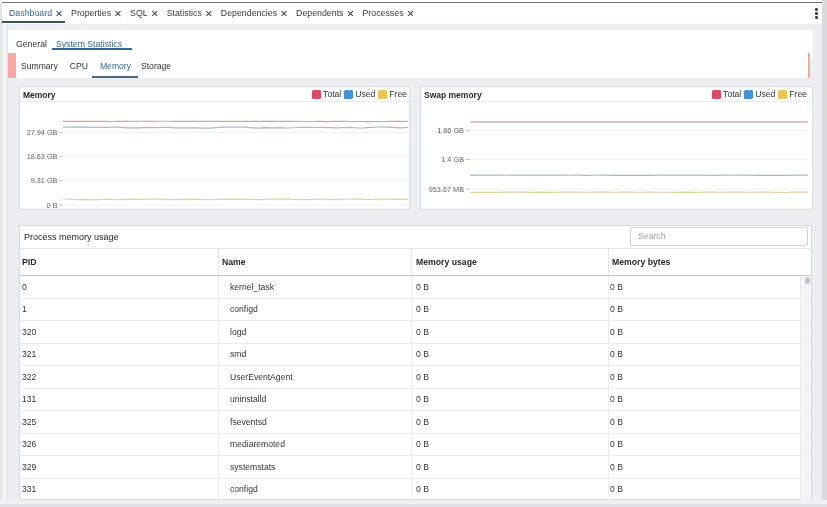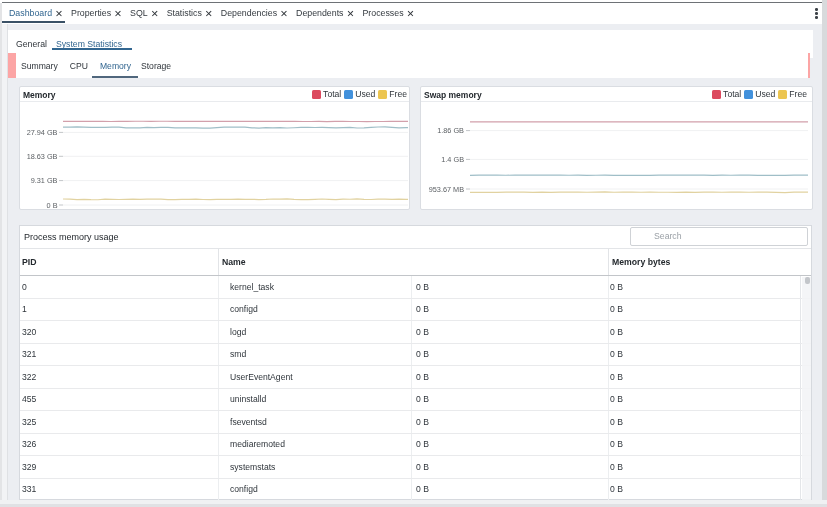--- a/index.html
+++ b/index.html
@@ -44,21 +44,21 @@
 .phead { position:absolute; left:0; top:0; right:0; height:15px; border-bottom:1px solid #e9ebee; }
 .ptitle { position:absolute; left:3px; top:3px; font-size:8.5px; font-weight:bold; color:#24292e; }
 .legend { position:absolute; right:2px; top:2px; display:flex; align-items:center; font-size:8.6px; color:#2f353b; }
 #pswap .legend { right:5px; }
 .lsq { width:9px; height:9px; border-radius:1.5px; margin-right:2px; }
 .legend .li { display:flex; align-items:center; margin-left:3px; }
 
 
 #ptable { left:19px; top:225px; width:793px; height:275px; background:#fff; border:1px solid #d6d9de; }
 #ptitle2 { position:absolute; left:4px; top:6px; font-size:9px; color:#24292e; }
-#search { position:absolute; left:610px; top:1px; width:178px; height:19px; border:1px solid #cfd2d6; border-radius:2px; color:#9aa0a6; font-size:8.7px; line-height:17px; padding-left:23px; background:#fff; }
+#search { position:absolute; left:610px; top:1px; width:178px; height:19px; border:1px solid #cfd2d6; border-radius:2px; color:#9aa0a6; font-size:8.7px; line-height:17px; padding-left:7px; background:#fff; }
 #thead { position:absolute; left:0; top:22px; width:791px; height:28px; border-top:1px solid #e3e5e8; border-bottom:1px solid #c2c5c9; font-size:8.7px; font-weight:bold; color:#24292e; }
 #thead div, .trow div { position:absolute; top:0; bottom:0; display:flex; align-items:center; padding-left:3px; border-left:1px solid #e2e4e7; }
 .trow .c1 { padding-left:2px; } .trow .c2 { padding-left:11px; } .trow .c3 { padding-left:4px; } .trow .c4 { padding-left:1px; }
 #thead .c1 { padding-left:2px; } #thead .c3 { padding-left:4px; }
 .c1 { left:0; width:198px; border-left:none !important; }
 .c2 { left:198px; width:193px; }
 .c3 { left:391px; width:197px; }
 .c4 { left:588px; width:193px; } .trow .c4 { width:193px; border-right:1px solid #e4e6e9; }
 #tbody { position:absolute; left:0; top:50px; width:791px; }
 .trow { position:relative; height:22.5px; border-bottom:1px solid #e9eaec; font-size:8.6px; color:#2f353b; }
@@ -166,20 +166,21 @@
     </g>
   </svg>
 </div>
 
 <div class="abs" id="ptable">
   <div id="ptitle2">Process memory usage</div>
   <div id="search">Search</div>
   <div id="thead">
     <div class="c1">PID</div>
       <div class="c2">Name</div>
+      <div class="c3">Memory usage</div>
       <div class="c4">Memory bytes</div>
   </div>
   <div id="tbody">
     <div class="trow">
         <div class="c1">0</div>
         <div class="c2">kernel_task</div>
         <div class="c3">0 B</div>
         <div class="c4">0 B</div>
       </div>
     <div class="trow">
@@ -200,21 +201,21 @@
         <div class="c3">0 B</div>
         <div class="c4">0 B</div>
       </div>
     <div class="trow">
         <div class="c1">322</div>
         <div class="c2">UserEventAgent</div>
         <div class="c3">0 B</div>
         <div class="c4">0 B</div>
       </div>
     <div class="trow">
-        <div class="c1">455</div>
+        <div class="c1">131</div>
         <div class="c2">uninstalld</div>
         <div class="c3">0 B</div>
         <div class="c4">0 B</div>
       </div>
     <div class="trow">
         <div class="c1">325</div>
         <div class="c2">fseventsd</div>
         <div class="c3">0 B</div>
         <div class="c4">0 B</div>
       </div>

